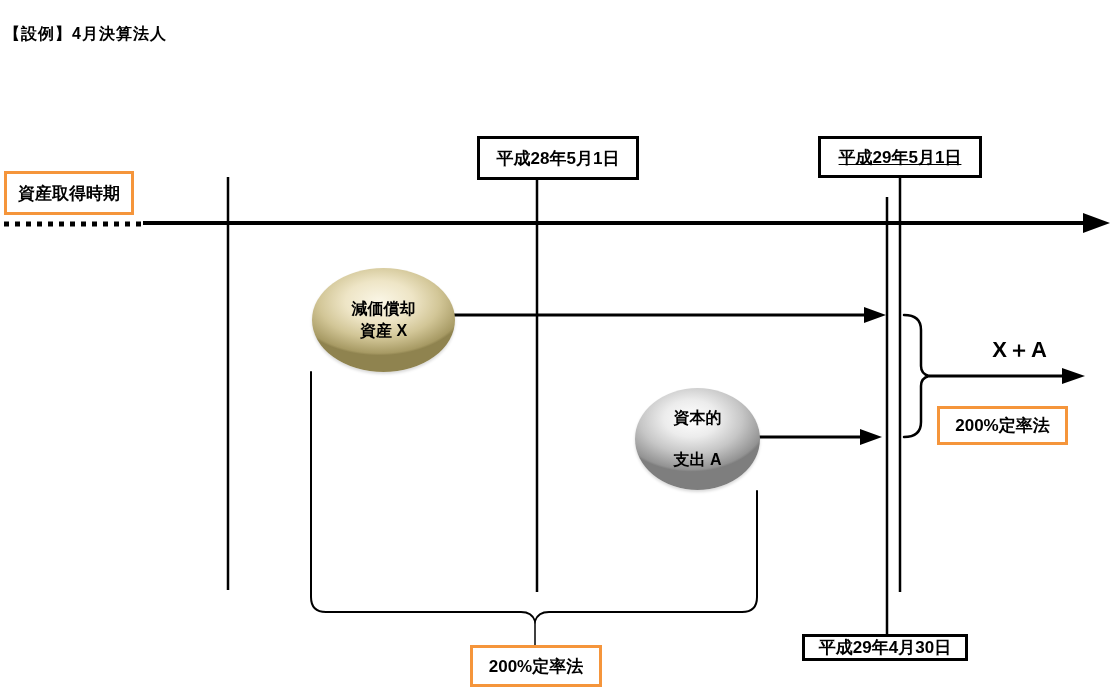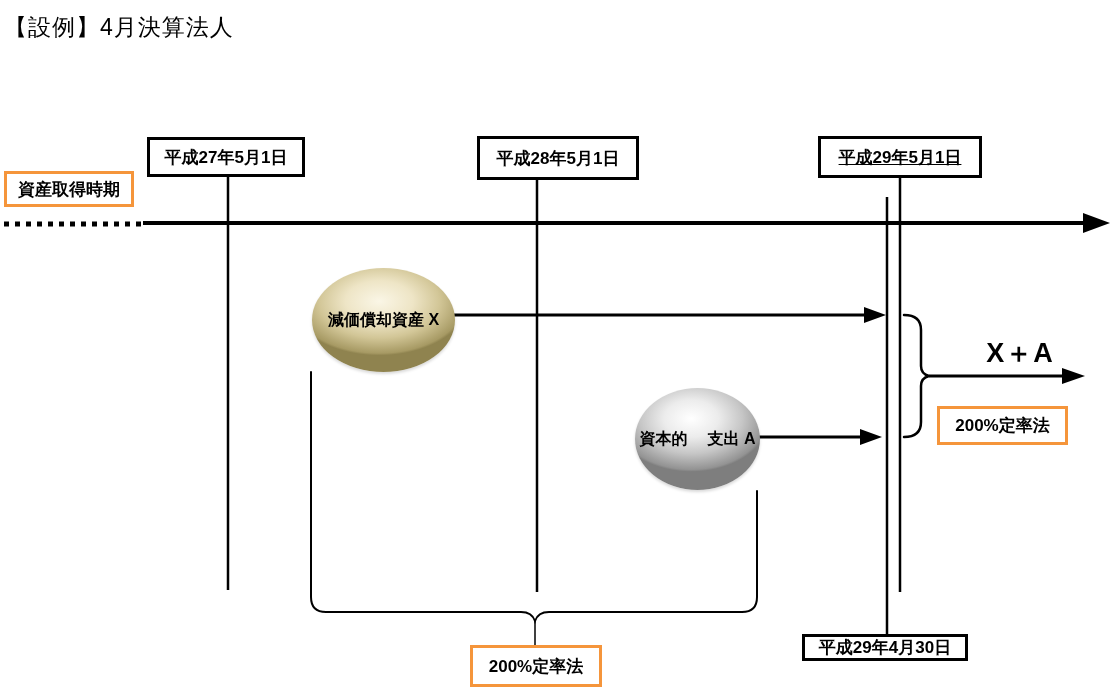--- a/index.html
+++ b/index.html
@@ -7,58 +7,58 @@
     position:relative;
     width:1117px;
     height:695px;
     background:#ffffff;
     font-family:"Liberation Sans","DejaVu Sans",sans-serif;
     color:#000;
     overflow:hidden;
   }
   .svg-layer{position:absolute;left:0;top:0;width:1117px;height:695px;}
   .title{
-    position:absolute;left:4px;top:12px;
-    font-size:23px;font-weight:normal;letter-spacing:1px;
+    position:absolute;left:4px;top:24px;
+    font-size:16px;font-weight:bold;letter-spacing:1px;
   }
   .datebox{
     position:absolute;
     border:3px solid #000;
     background:#fff;
     display:flex;align-items:center;justify-content:center;
     font-size:17px;font-weight:bold;white-space:nowrap;
     box-sizing:border-box;
   }
   .orangebox{
     position:absolute;
     border:3.5px solid var(--accent,#F5953B);
     background:#fff;
     display:flex;align-items:center;justify-content:center;
     font-size:17px;font-weight:bold;white-space:nowrap;
     box-sizing:border-box;
   }
   .ball{
     position:absolute;border-radius:50%;
-    display:flex;flex-direction:row;align-items:center;justify-content:center;
+    display:flex;flex-direction:column;align-items:center;justify-content:center;
     font-size:16px;font-weight:bold;line-height:1.35;text-align:center;
   }
   .ball-x{
     background:radial-gradient(ellipse 62% 52% at 47% 32%,
       #faf6e6 0%, #eee5c6 38%, #d2c697 68%, #a79a64 96%, #8f834f 100%);
     box-shadow:0 2px 3px rgba(0,0,0,0.15);
   }
   .ball-a{
     background:radial-gradient(ellipse 62% 52% at 45% 30%,
       #ffffff 0%, #ececec 35%, #c6c6c6 66%, #939393 96%, #7e7e7e 100%);
     box-shadow:0 2px 3px rgba(0,0,0,0.15);
     gap:20px;
   }
   .xa-label{
     position:absolute;left:952px;top:335px;width:136px;
-    text-align:center;font-size:27px;font-weight:bold;letter-spacing:1px;
+    text-align:center;font-size:22px;font-weight:bold;letter-spacing:1px;
   }
   .two-line span{display:block;}
 </style>
 </head>
 <body>
 
 <div class="stage">
 
   <svg class="svg-layer" viewBox="0 0 1117 695" xmlns="http://www.w3.org/2000/svg">
 
@@ -81,23 +81,22 @@
 
     <line x1="929" y1="376" x2="1064" y2="376" stroke="#000" stroke-width="3"></line>
     <polygon points="1085,376 1062,368 1062,384" fill="#000"></polygon>
 
     <path d="M311,372 L311,597 Q311,612 326,612 L521,612 Q532,612 535,621 Q538,612 549,612 L742,612 Q757,612 757,597 L757,491" stroke="#000" stroke-width="2" fill="none" stroke-linecap="round"></path>
     <line x1="535" y1="620" x2="535" y2="645" stroke="#000" stroke-width="1.5"></line>
   </svg>
 
   <div class="title">【設例】4月決算法人</div>
 
-  <div class="orangebox" style="left:4px;top:171px;width:130px;height:36px;">資産取得時期</div>
+  <div class="orangebox" style="left:4px;top:171px;width:130px;height:44px;">資産取得時期</div>
 
-  <div class="datebox" style="left:147px;top:137px;width:158px;height:40px;">平成27年5月1日</div>
   <div class="datebox" style="left:453px;top:136px;width:162px;height:44px;margin-left:24px;">平成28年5月1日</div>
   <div class="datebox" style="left:818px;top:136px;width:164px;height:42px;text-decoration:underline;">平成29年5月1日</div>
   <div class="datebox" style="left:802px;top:634px;width:166px;height:27px;">平成29年4月30日</div>
 
   <div class="ball ball-x two-line" style="left:312px;top:268px;width:143px;height:104px;">
     <span>減価償却</span>
     <span>資産 X</span>
   </div>
 
   <div class="ball ball-a two-line" style="left:635px;top:388px;width:125px;height:102px;">

